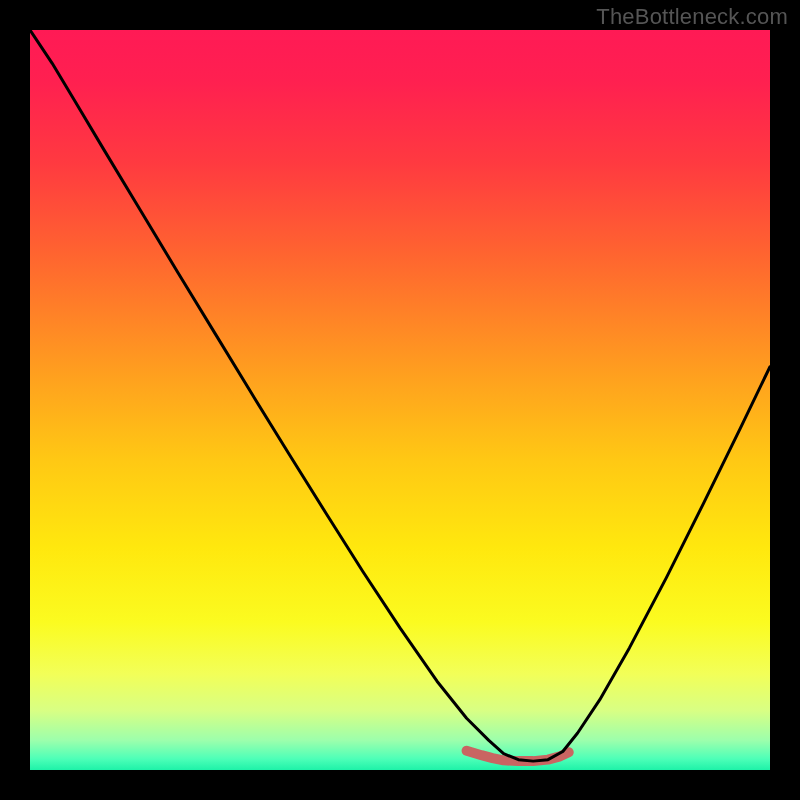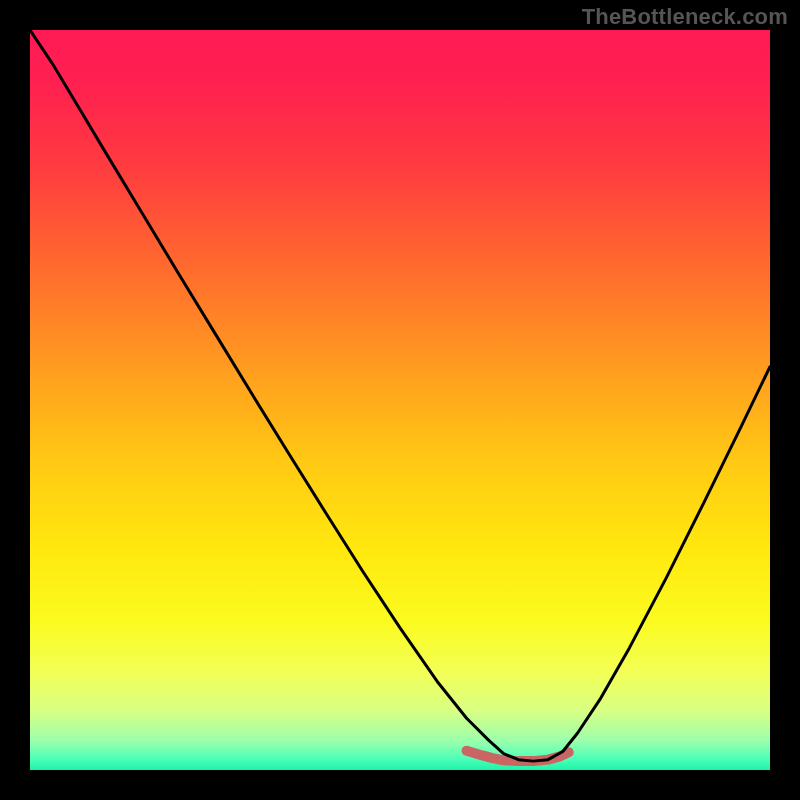--- a/index.html
+++ b/index.html
@@ -16,21 +16,21 @@
     width: 800px;
     height: 800px;
     background: #000;
   }
   .watermark {
     position: absolute;
     top: 4px;
     right: 12px;
     color: #555;
     font-size: 22px;
-    font-weight: 700;
+    font-weight: 400;
     letter-spacing: 0.2px;
     z-index: 4;
   }
   .plot-wrap {
     position: absolute;
     left: 30px;
     top: 30px;
     width: 740px;
     height: 740px;
   }

